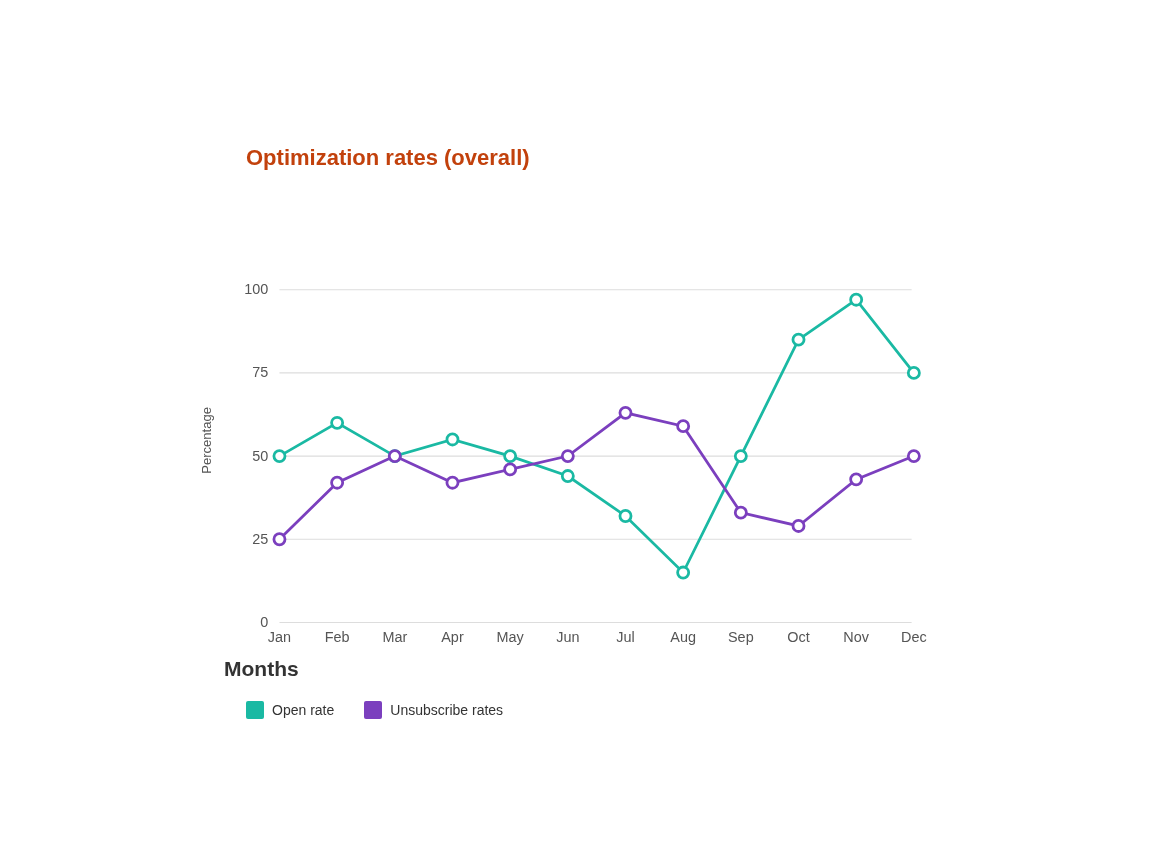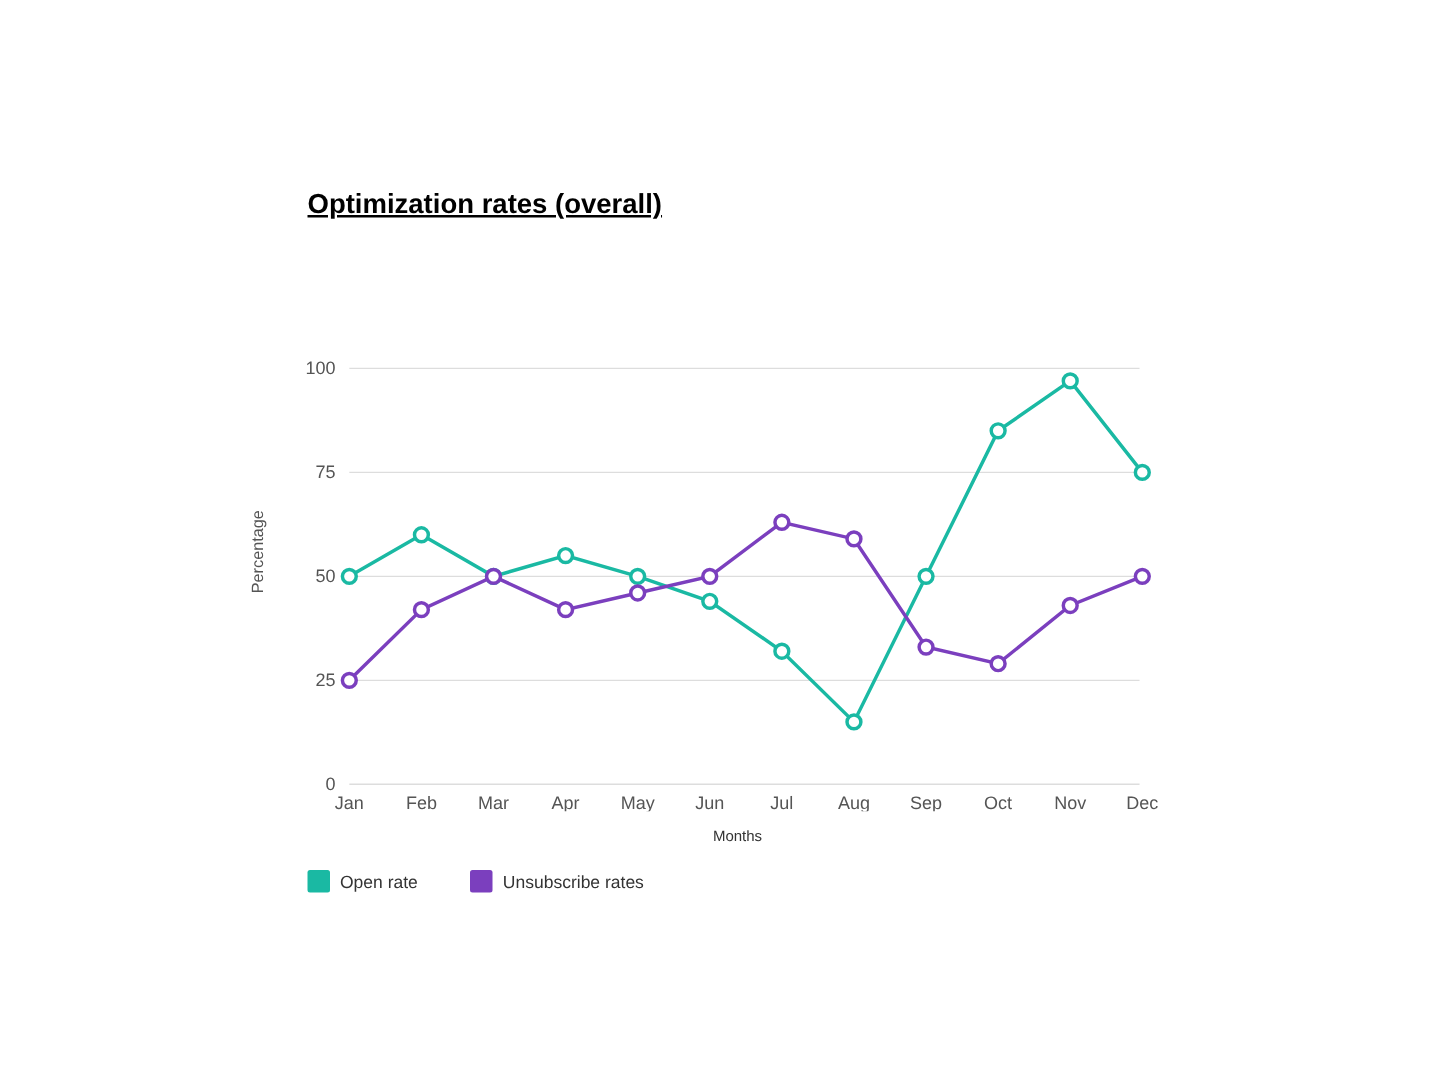--- a/index.html
+++ b/index.html
@@ -12,24 +12,23 @@
       align-items: center;
       justify-content: center;
     }
     .chart-container {
       width: 800px;
       padding: 40px 20px 40px 20px;
     }
     .chart-title {
       font-size: 22px;
       font-weight: 600;
-      color: #000000;
+      color: #c2410c;
       margin-bottom: 30px;
       margin-left: 50px;
-      text-decoration: underline;
     }
     .chart-area {
       display: flex;
       align-items: stretch;
     }
     .y-axis-label {
       writing-mode: vertical-rl;
       transform: rotate(180deg);
       font-size: 13px;
       color: #555;
@@ -39,30 +38,30 @@
       width: 20px;
       margin-right: 8px;
     }
     .chart-body {
       flex: 1;
     }
     .svg-chart {
       width: 100%;
     }
     .x-axis-label {
-      text-align: center;
-      font-size: 12px;
+      text-align: left;
+      font-size: 21px;
       color: #333;
       margin-top: 8px;
-      font-weight: 400;
+      font-weight: 700;
     }
     .legend {
       display: flex;
       align-items: center;
-      gap: 42px;
+      gap: 30px;
       margin-top: 20px;
       margin-left: 50px;
     }
     .legend-item {
       display: flex;
       align-items: center;
       gap: 8px;
       font-size: 14px;
       color: #333;
     }

